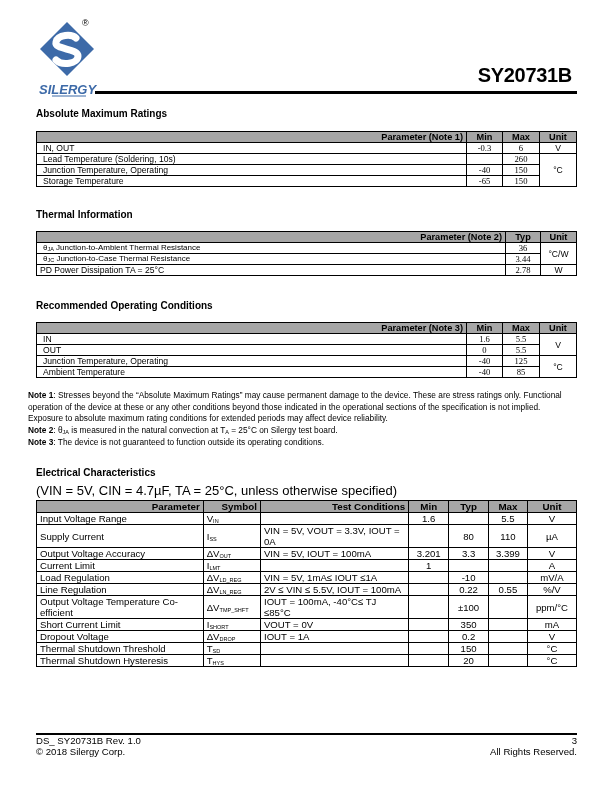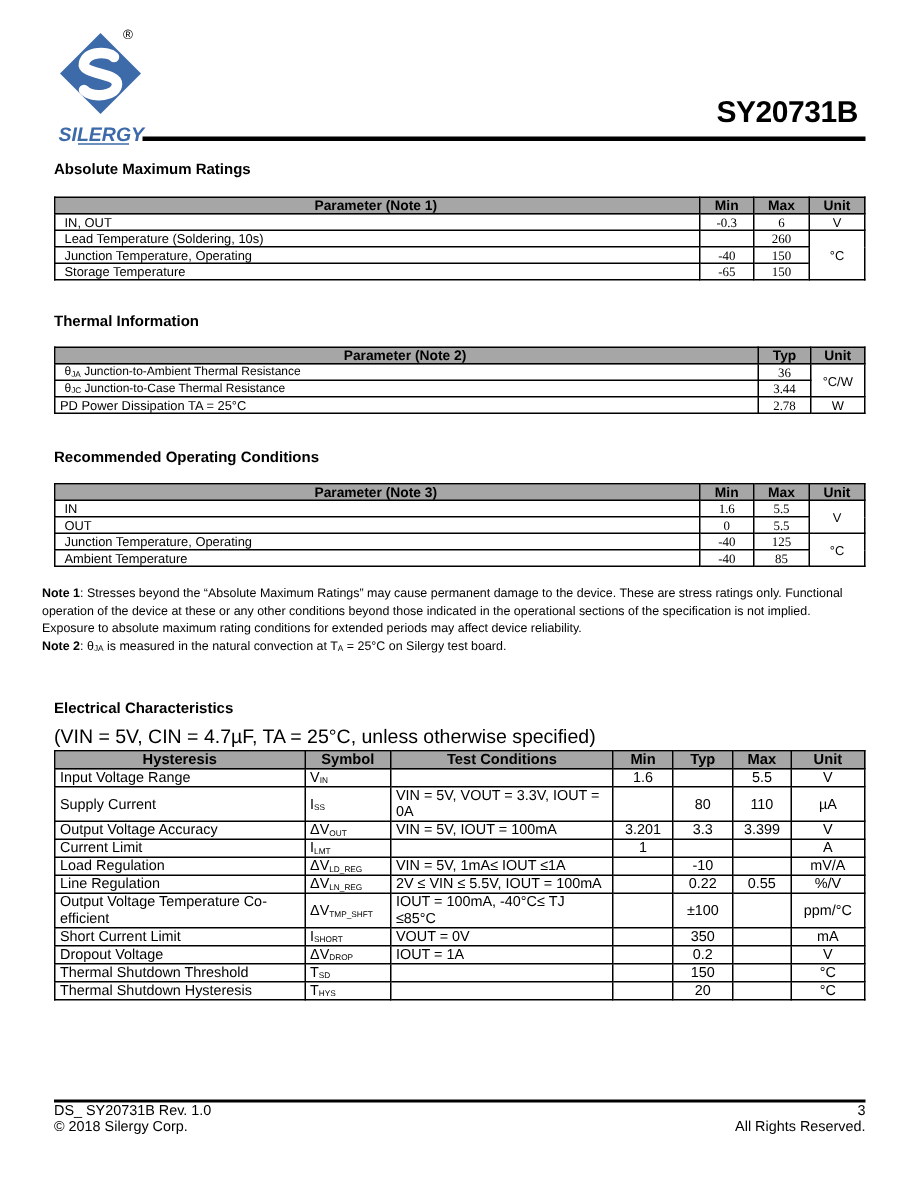--- a/index.html
+++ b/index.html
@@ -10,21 +10,21 @@
   .logo { left: 36px; top: 18px; width: 72px; height: 80px; }
   .reg { left: 82px; top: 18px; font-size: 9px; }
   .part { right: 40px; top: 64px; font-size: 20px; font-weight: bold; letter-spacing: -0.3px; }
   .hdr-line { left: 95px; top: 91px; width: 482px; height: 3px; background: #000; }
 
   h2 { margin: 0; font-size: 10px; font-weight: bold; position: absolute; left: 36px; }
 
   table { border-collapse: collapse; position: absolute; left: 36px; width: 541px; }
   td, th { border: 1px solid #000; padding: 0 3px; font-size: 8.6px; line-height: 10px; height: 10px; }
   th { background: #a6a6a6; font-weight: bold; font-size: 9.2px; text-align: center; }
-  th.l { text-align: center; padding-left: 1px; }
+  th.l { text-align: right; padding-left: 1px; }
   td.p { padding-left: 6px; }
   td.num { font-family: "Liberation Serif", serif; text-align: center; font-size: 8.6px; }
   td.c { text-align: center; }
   sub { font-size: 5.5px; vertical-align: -1px; line-height: 0; }
 
   .notes { left: 28px; top: 390px; width: 541px; font-size: 8.3px; line-height: 11.7px; }
   .notes b { font-weight: bold; }
 
   .ec-sub { left: 36px; top: 483px; font-size: 13px; }
 
@@ -157,38 +157,39 @@
     <td class="p">Ambient Temperature</td>
     <td class="num">-40</td>
     <td class="num">85</td>
   </tr>
 </tbody>
   </table>
 
 <div class="abs notes">
   <div><b>Note 1</b><span>: Stresses beyond the “Absolute Maximum Ratings” may cause permanent damage to the device. These are stress ratings only. Functional operation of the device at these or any other conditions beyond those indicated in the operational sections of the specification is not implied. Exposure to absolute maximum rating conditions for extended periods may affect device reliability.</span></div>
   <div><b>Note 2</b><span>: θ</span><sub>JA</sub><span> is measured in the natural convection at T</span><sub>A</sub><span> = 25°C on Silergy test board.</span></div>
+  <div><b>Note 3</b><span>: The device is not guaranteed to function outside its operating conditions.</span></div>
 </div>
 
 <h2 style="top:467px">Electrical Characteristics</h2>
 <div class="abs ec-sub">(VIN = 5V, CIN = 4.7µF, TA = 25°C, unless otherwise specified)</div>
 
 <table class="ec" style="top:500px">
   <colgroup>
     <col style="width:163px">
       <col style="width:56px">
       <col style="width:145px">
     <col style="width:39px">
       <col style="width:39px">
       <col style="width:38px">
       <col style="width:48px">
   </colgroup>
   <thead>
     <tr>
-      <th class="l" style="padding-left:3px">Hysteresis</th>
+      <th class="l" style="padding-left:3px">Parameter</th>
       <th class="l" style="padding-left:3px">Symbol</th>
       <th class="l" style="padding-left:3px">Test Conditions</th>
       <th>Min</th>
       <th>Typ</th>
       <th>Max</th>
       <th>Unit</th>
     </tr>
   </thead>
   <tbody id="ec-body">
       <tr>

